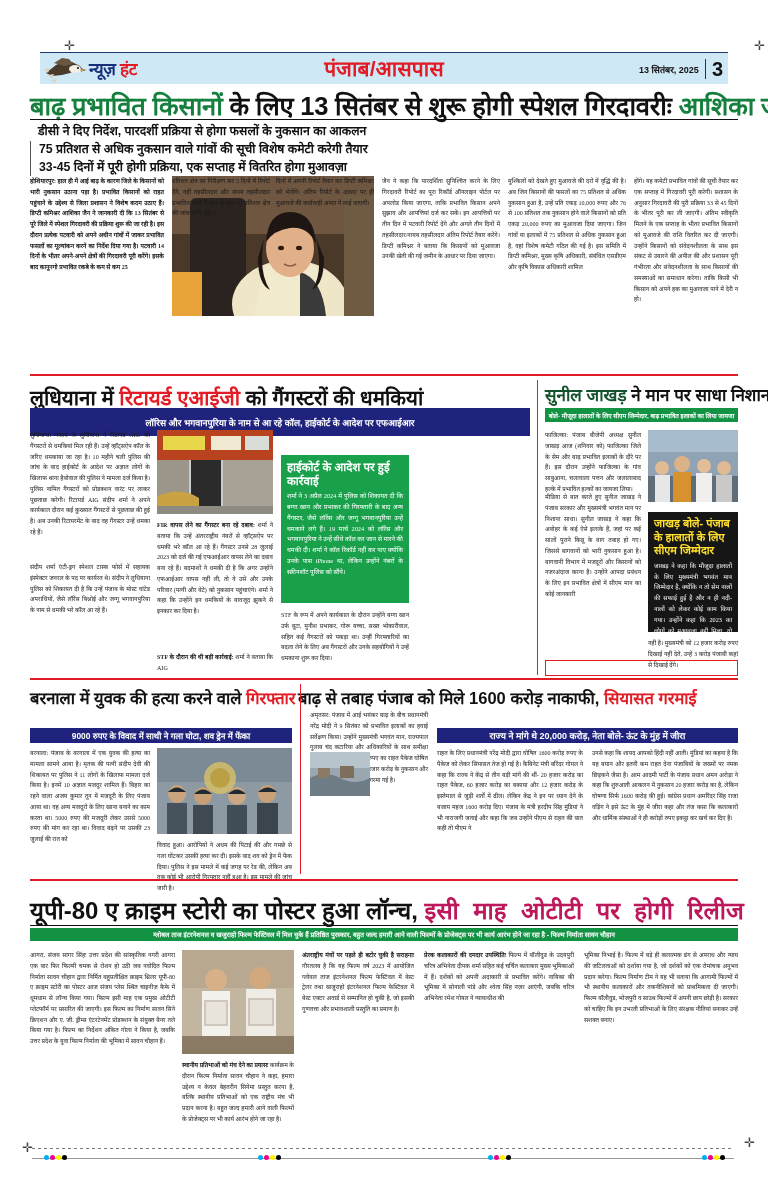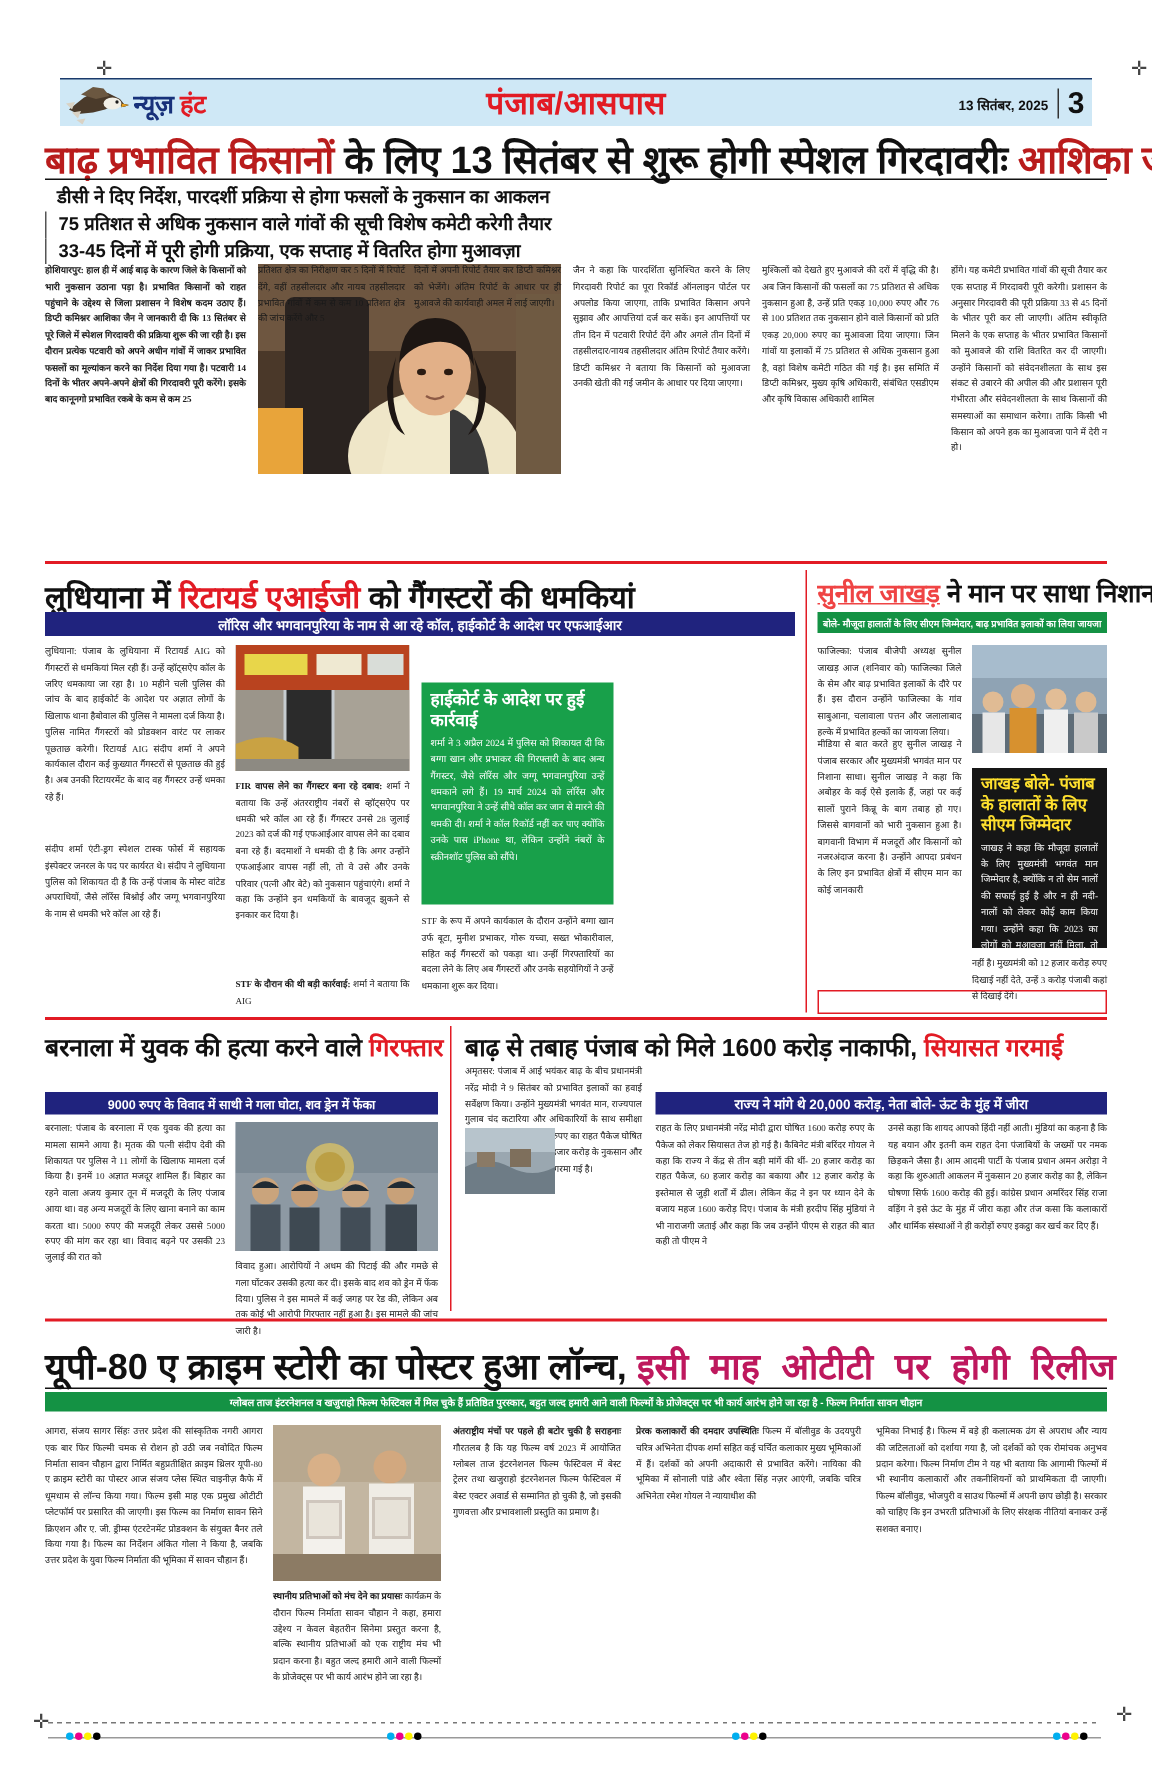--- a/index.html
+++ b/index.html
@@ -40,21 +40,21 @@
   }
   .date-txt{ font-size:9px; font-weight:bold; color:#111; }
   .page-no{ font-size:20px; font-weight:bold; color:#111; border-left:1px solid #333; padding-left:6px;
             line-height:1; }
 
   
   .lead-head{
     position:absolute; left:30px; top:88px; width:708px; text-align:center;
     font-size:25.5px; font-weight:bold; color:#111; letter-spacing:-.2px; white-space:nowrap;
   }
-  .lead-head .red{ color:#b91c1c; }
+  .lead-head .red{ color:#15803d; }
 
   .subhead-row{
     position:absolute; left:30px; top:123px; width:708px; height:46px;
     display:flex; align-items:flex-start;flex-direction:column;
   }
   .subhead{
     flex:1; text-align:center; font-size:12.3px; font-weight:bold; color:#111; line-height:1.45;
     padding:0 8px;
   }
   .subhead + .subhead{ border-left:1px solid #555; }
@@ -92,21 +92,21 @@
   
   .s2head{
     position:absolute; left:30px; top:383px; font-size:20.5px; font-weight:bold; color:#111;
     white-space:nowrap;
   }
   .s2head .red{ color:#e21b24; }
   .s2head2{
     position:absolute; left:545px; top:383px; font-size:17px; font-weight:bold; color:#111;
     white-space:nowrap;
   }
-  .s2head2 .red{ color:#ef4444;text-decoration:underline; }
+  .s2head2 .red{ color:#14532d; }
   .vdiv-red{ position:absolute; width:1.4px; background:#e21b24; }
 
   .band-blue{
     position:absolute; background:#20237e; color:#fff; font-weight:bold;
     display:flex; align-items:center; justify-content:center; text-align:center;
   }
   .band-green{
     position:absolute; background:#149244; color:#fff; font-weight:bold;
     display:flex; align-items:center; justify-content:center; text-align:center;
   }
@@ -241,21 +241,21 @@
   <div class="hr-red" style="left:30px; top:374px; width:708px; height:2px;"></div>
 
   <div class="s2head">
     <span>लुधियाना में </span><span class="red">रिटायर्ड एआईजी</span><span> को गैंगस्टरों की धमकियां</span>
   </div>
   <div class="s2head2">
     <span class="red">सुनील जाखड़</span><span> ने मान पर साधा निशाना</span>
   </div>
   <div class="vdiv-red" style="left:537px; top:380px; height:295px;"></div>
 
-  <div class="band-blue" style="left:30px; top:408px; width:500px; height:16px; font-size:9px;">लॉरिस और भगवानपुरिया के नाम से आ रहे कॉल, हाईकोर्ट के आदेश पर एफआईआर</div>
+  <div class="band-blue" style="left:30px; top:408px; width:500px; height:28px; font-size:9px;">लॉरिस और भगवानपुरिया के नाम से आ रहे कॉल, हाईकोर्ट के आदेश पर एफआईआर</div>
   <div class="band-green" style="left:545px; top:408px; width:193px; height:14px; font-size:6.2px;">बोले- मौजूदा हालातों के लिए सीएम जिम्मेदार, बाढ़ प्रभावित इलाकों का लिया जायजा</div>
 
   <div class="col-txt" style="position:absolute; left:30px; top:430px; width:120px;">
     <span>लुधियाना: पंजाब के लुधियाना में रिटायर्ड AIG को गैंगस्टरों से धमकियां मिल रही हैं। उन्हें व्हॉट्सऐप कॉल के जरिए धमकाया जा रहा है। 10 महीने चली पुलिस की जांच के बाद हाईकोर्ट के आदेश पर अज्ञात लोगों के खिलाफ थाना हैबोवाल की पुलिस ने मामला दर्ज किया है। पुलिस नामित गैंगस्टरों को प्रोडक्शन वारंट पर लाकर पूछताछ करेगी। रिटायर्ड AIG संदीप शर्मा ने अपने कार्यकाल दौरान कई कुख्यात गैंगस्टरों से पूछताछ की हुई है। अब उनकी रिटायरमेंट के बाद वह गैंगस्टर उन्हें धमका रहे हैं।</span>
   </div>
   <div class="col-txt" style="position:absolute; left:30px; top:562px; width:120px;">संदीप शर्मा एंटी-ड्रग स्पेशल टास्क फोर्स में सहायक इंस्पेक्टर जनरल के पद पर कार्यरत थे। संदीप ने लुधियाना पुलिस को शिकायत दी है कि उन्हें पंजाब के मोस्ट वांटेड अपराधियों, जैसे लॉरेंस बिश्नोई और जग्गू भगवानपुरिया के नाम से धमकी भरे कॉल आ रहे हैं।</div>
 
   <div class="photo ph-street" style="left:157px; top:430px; width:116px; height:84px;">
     <svg width="116" height="84" viewBox="0 0 116 84">
       <rect width="116" height="84" fill="#c6ccd0"></rect>
@@ -313,21 +313,21 @@
 
   <div class="col-txt" style="position:absolute; left:648px; top:638px; width:90px;">नहीं है। मुख्यमंत्री को 12 हजार करोड़ रुपए दिखाई नहीं देते, उन्हें 3 करोड़ पंजाबी कहां से दिखाई देंगे।</div>
 
   <div class="redframe" style="left:545px; top:660px; width:193px; height:16px;"></div>
 
   <div class="hr-red" style="left:30px; top:678px; width:708px; height:2px;"></div>
 
   <div class="s3head" style="left:30px;">
     <span>बरनाला में युवक की हत्या करने वाले </span><span class="red">गिरफ्तार</span>
   </div>
-  <div class="s3head" style="left:310px;">
+  <div class="s3head" style="left:298px;">
     <span>बाढ़ से तबाह पंजाब को मिले 1600 करोड़ नाकाफी, </span><span class="red">सियासत गरमाई</span>
   </div>
   <div class="vdiv-red" style="left:300px; top:684px; height:190px;"></div>
 
   <div class="band-blue" style="left:30px; top:728px; width:262px; height:15px; font-size:8.4px;">9000 रुपए के विवाद में साथी ने गला घोटा, शव ड्रेन में फेंका</div>
   <div class="band-blue" style="left:437px; top:728px; width:301px; height:15px; font-size:9px;">राज्य ने मांगे थे 20,000 करोड़, नेता बोले- ऊंट के मुंह में जीरा</div>
 
   <div class="col-txt" style="position:absolute; left:30px; top:748px; width:120px;">बरनाला: पंजाब के बरनाला में एक युवक की हत्या का मामला सामने आया है। मृतक की पत्नी संदीप देवी की शिकायत पर पुलिस ने 11 लोगों के खिलाफ मामला दर्ज किया है। इनमें 10 अज्ञात मजदूर शामिल हैं। बिहार का रहने वाला अजय कुमार तून में मजदूरी के लिए पंजाब आया था। वह अन्य मजदूरों के लिए खाना बनाने का काम करता था। 5000 रुपए की मजदूरी लेकर उससे 5000 रुपए की मांग कर रहा था। विवाद बढ़ने पर उसकी 23 जुलाई की रात को</div>
 
   <div class="photo ph-cops" style="left:157px; top:748px; width:135px; height:86px;">

